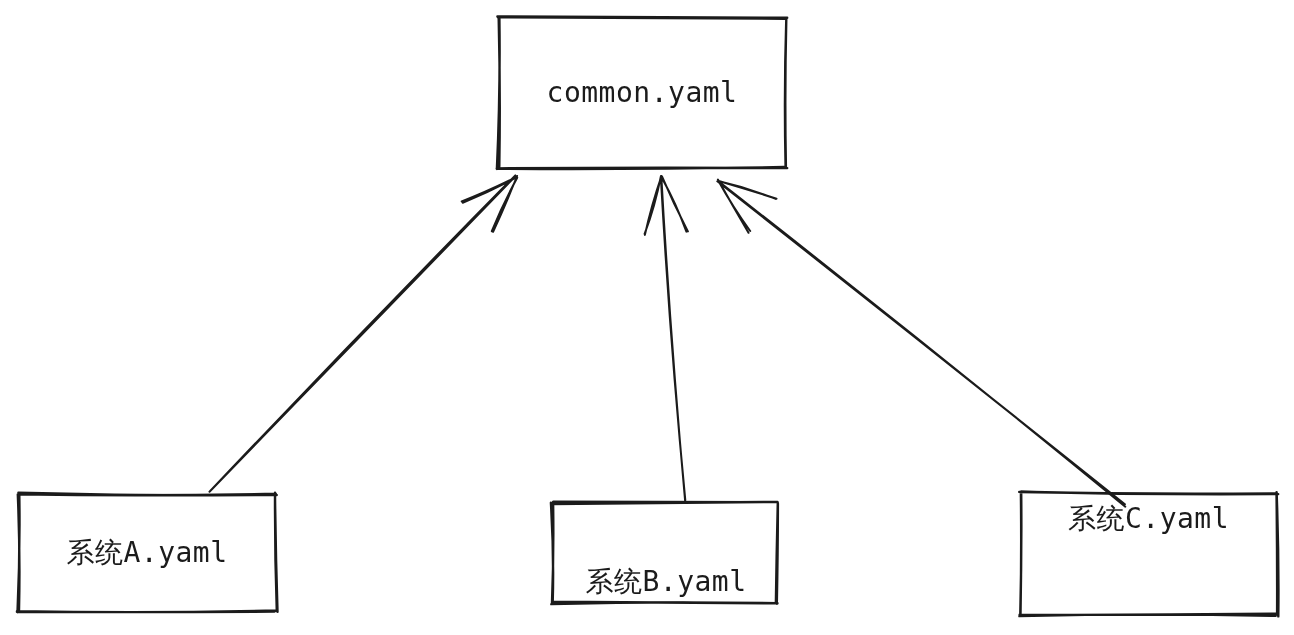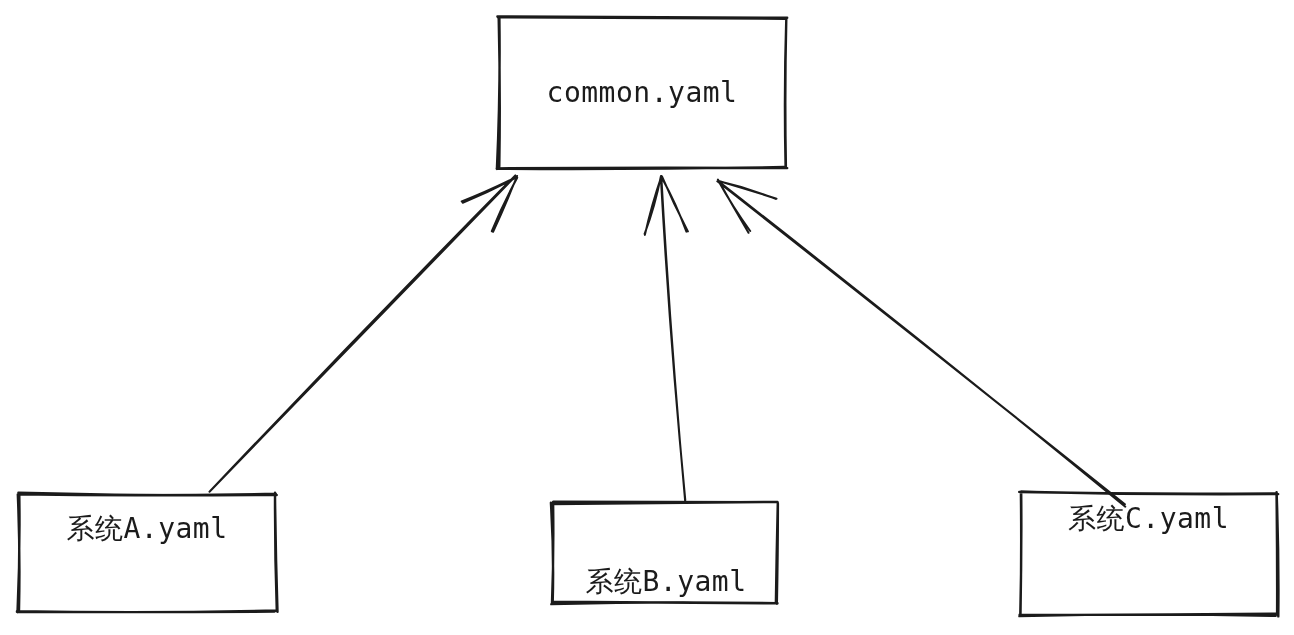--- a/index.html
+++ b/index.html
@@ -27,21 +27,21 @@
     flex-direction: column;
     align-items: center;
     justify-content: center;
     text-align: left;
     font-size: 28px;
     line-height: 1.33;
     letter-spacing: 0.5px;
     white-space: nowrap;
   }
   #node-common { left: 498px; top: 18px;  width: 288px; height: 150px; }
-  #node-a      { left: 18px;  top: 470px; width: 258px; height: 118px; }
+  #node-a      { left: 18px;  top: 494px; width: 258px; height: 118px; }
   #node-b      { left: 552px; top: 532px; width: 228px; height: 100px; }
   #node-c      { left: 1020px;top: 471px; width: 257px; height: 96px; }
 </style>
 </head>
 <body>
 
 <div class="stage">
 
   <svg class="canvas" viewBox="0 0 1294 635">
       <path d="M 210.2 491.0 Q 359.9 332.9 515.3 175.4 M 209.5 491.7 Q 363.5 333.5 514.5 177.2 M 517.1 176.0 Q 504.9 206.3 493.1 231.8 M 517.2 177.7 Q 502.2 205.3 491.8 231.2 M 514.9 178.2 Q 489.0 191.9 462.7 202.7 M 515.8 177.3 Q 486.9 191.6 461.7 201.4 " fill="none" stroke="#1b1b1b" stroke-width="2" stroke-linecap="round" stroke-linejoin="round"></path>

